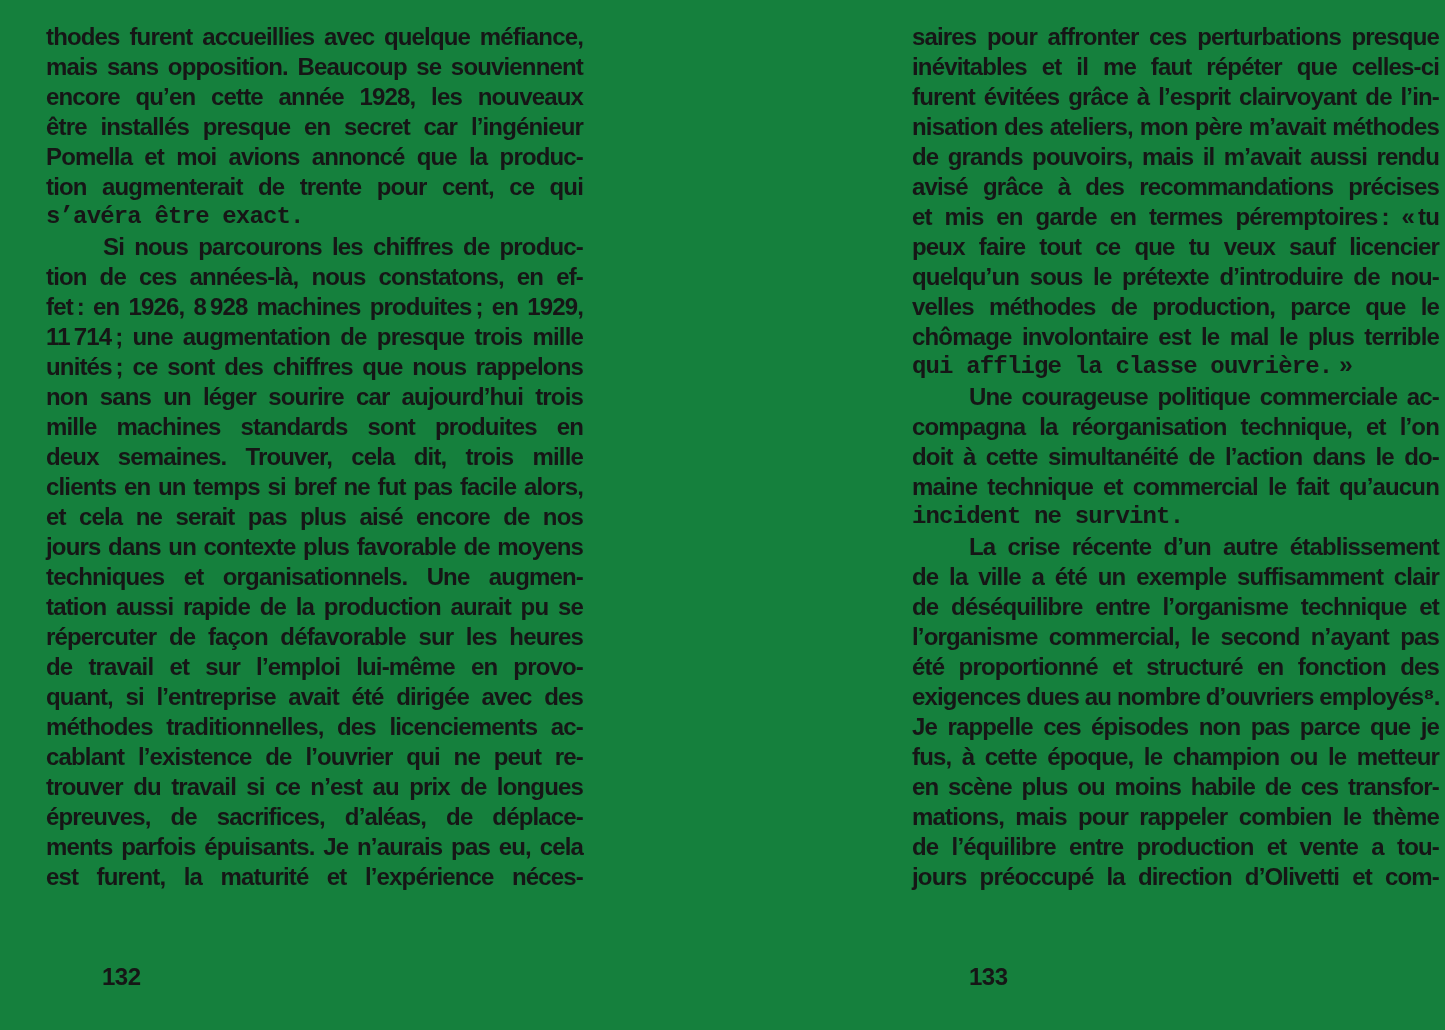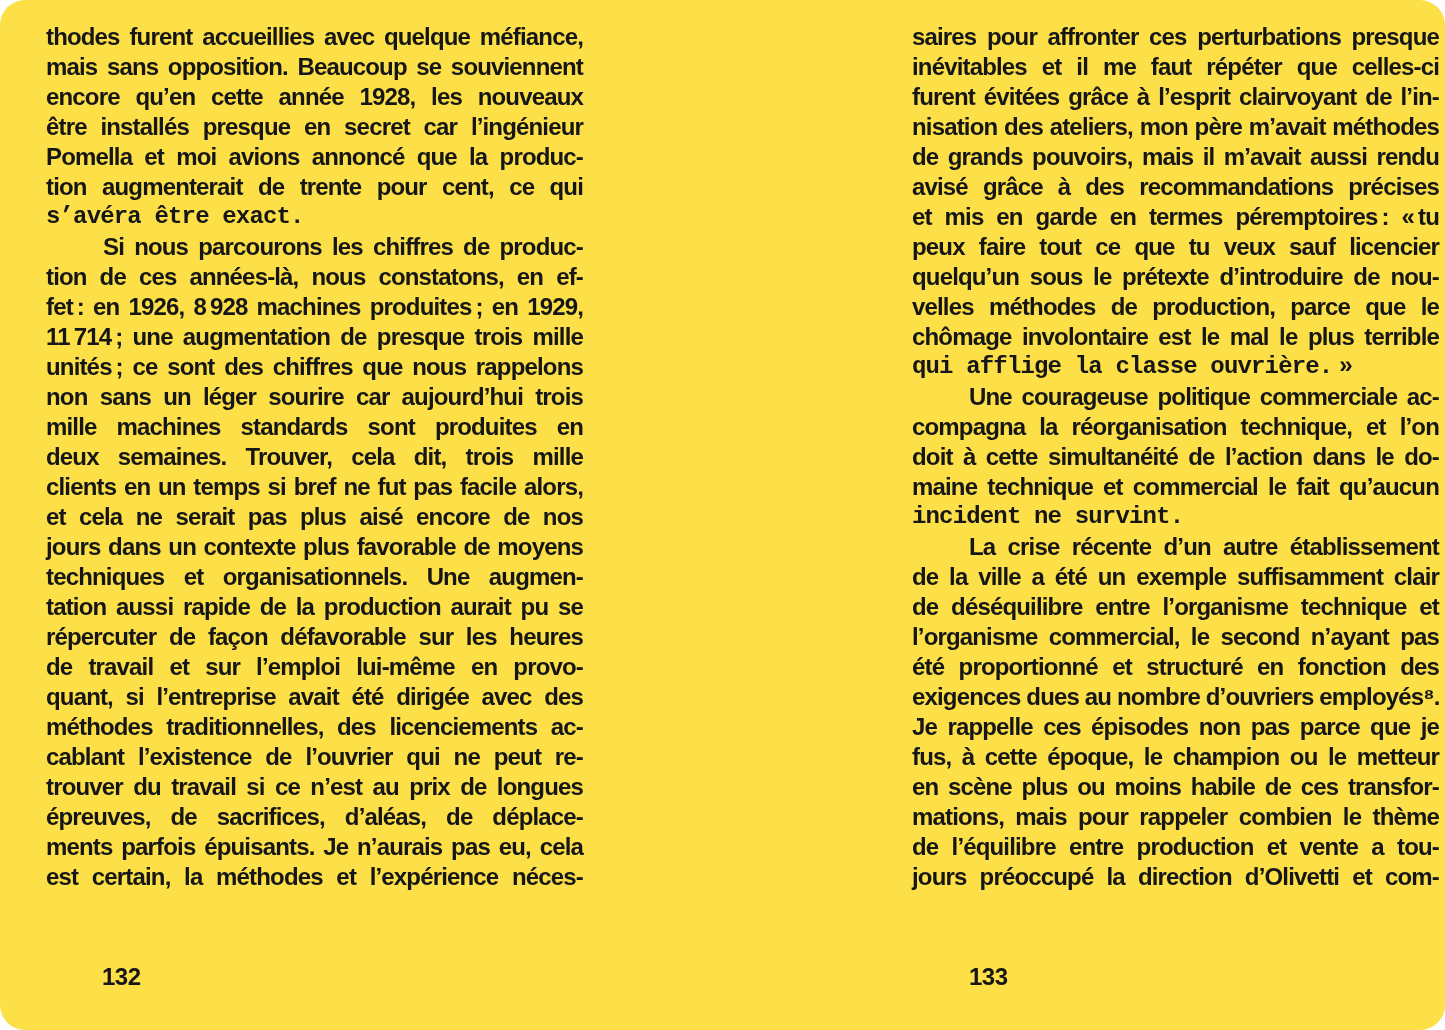--- a/index.html
+++ b/index.html
@@ -6,23 +6,22 @@
   * { margin: 0; padding: 0; box-sizing: border-box; }
   html, body {
     width: 1445px; height: 1030px;
     background: #ffffff;
     overflow: hidden;
     font-family: "Liberation Sans", sans-serif;
   }
   .spread {
     position: relative;
     width: 1445px; height: 1030px;
-    background: #fde047;
+    background: #15803d;
     color: #161616;
-    border-radius: 25px;
   }
   .page { position: absolute; top: 0; height: 1030px; }
   .page-left  { left: 46px;  width: 537px; }
   .page-right { left: 912px; width: 527px; }
   .column {
     position: absolute;
     top: 22px; left: 0; right: 0;
     font-size: 24px;
     font-weight: 700;
     letter-spacing: -0.035em;
@@ -80,21 +79,21 @@
         <div class="line">techniques et organisationnels. Une augmen-</div>
         <div class="line">tation aussi rapide de la production aurait pu se</div>
         <div class="line">répercuter de façon défavorable sur les heures</div>
         <div class="line">de travail et sur l’emploi lui-même en provo-</div>
         <div class="line">quant, si l’entreprise avait été dirigée avec des</div>
         <div class="line">méthodes traditionnelles, des licenciements ac-</div>
         <div class="line">cablant l’existence de l’ouvrier qui ne peut re-</div>
         <div class="line">trouver du travail si ce n’est au prix de longues</div>
         <div class="line">épreuves, de sacrifices, d’aléas, de déplace-</div>
         <div class="line">ments parfois épuisants. Je n’aurais pas eu, cela</div>
-        <div class="line">est certain, la méthodes et l’expérience néces-</div>
+        <div class="line">est furent, la maturité et l’expérience néces-</div>
       </div>
     <div class="page-number">132</div>
   </div>
   <div class="page page-right">
     <div class="column">
         <div class="line">saires pour affronter ces perturbations presque</div>
         <div class="line">inévitables et il me faut répéter que celles-ci</div>
         <div class="line">furent évitées grâce à l’esprit clairvoyant de l’in-</div>
         <div class="line">nisation des ateliers, mon père m’avait méthodes</div>
         <div class="line">de grands pouvoirs, mais il m’avait aussi rendu</div>

